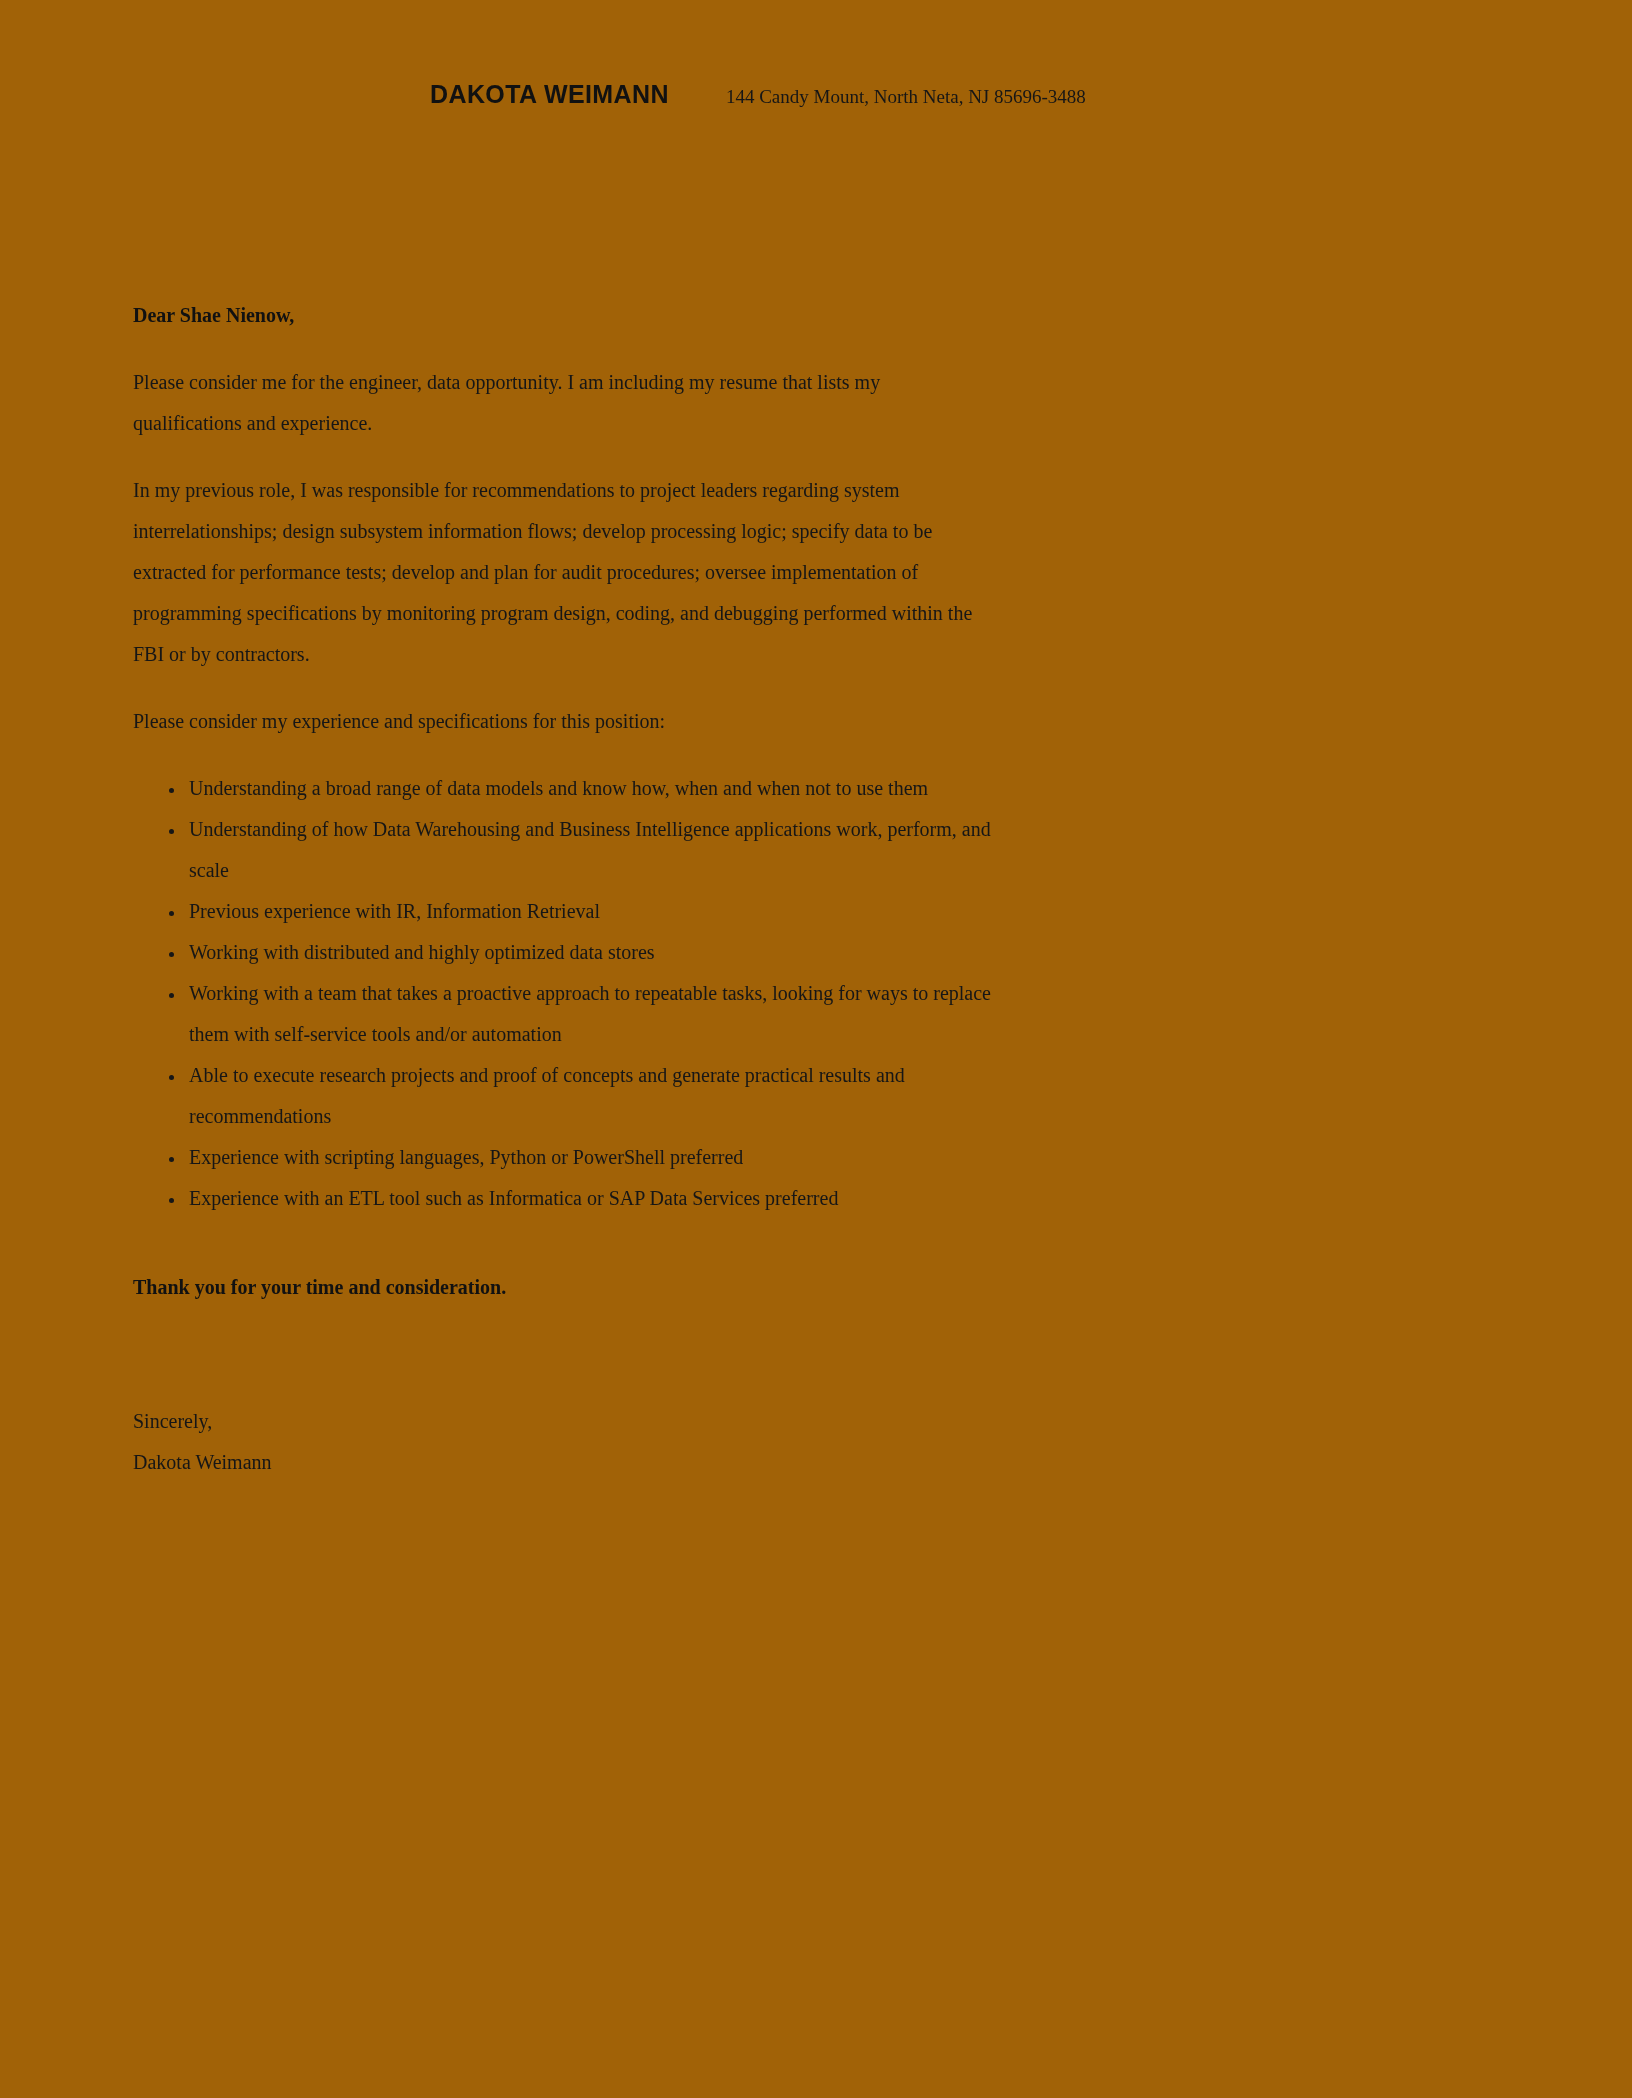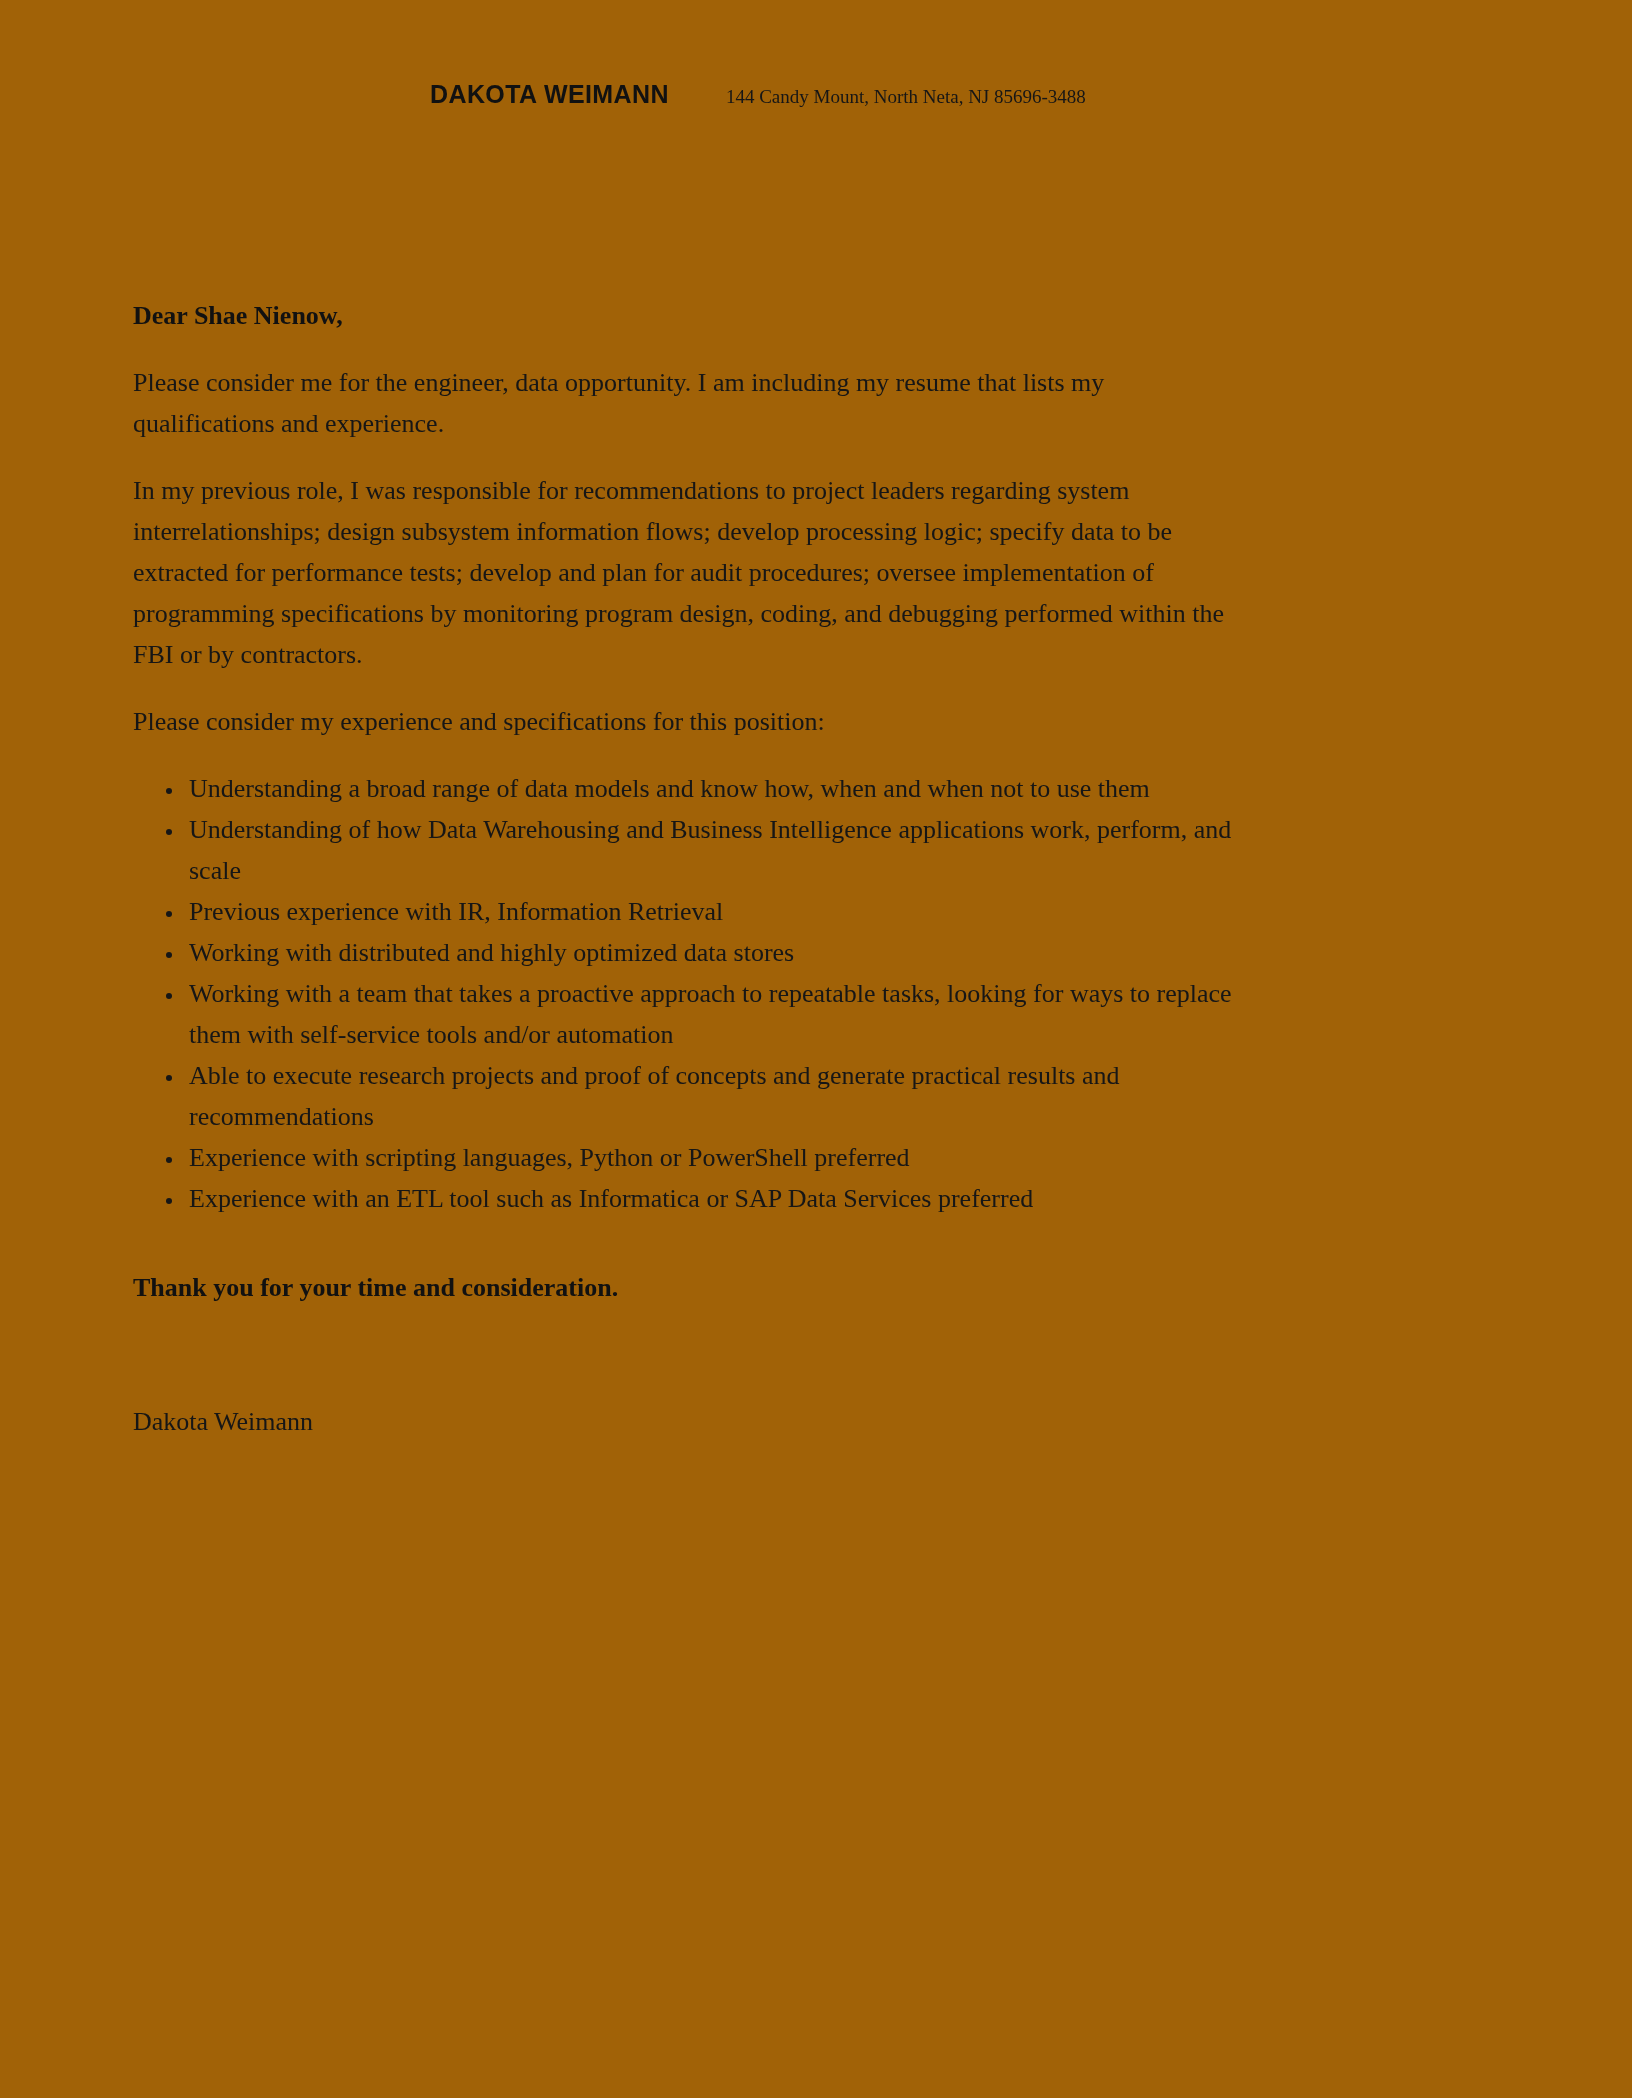--- a/index.html
+++ b/index.html
@@ -35,21 +35,21 @@
     letter-spacing: 0.4px;
     color: #111111;
   }
   .sender-address {
     font-family: "Liberation Serif", serif;
     font-size: 19px;
     color: #161616;
   }
   .letter-body {
     margin: 186px 100px 0 133px;
-    font-size: 26px;
+    font-size: 20px;
     line-height: 41px;
   }
   .letter-body p {
     margin: 0 0 26px 0;
     white-space: pre-line;
   }
   .bold {
     font-weight: 700;
     color: #111111;
   }
@@ -102,17 +102,18 @@
         <li>Able to execute research projects and proof of concepts and generate practical results and
 recommendations</li>
         <li>Experience with scripting languages, Python or PowerShell preferred</li>
         <li>Experience with an ETL tool such as Informatica or SAP Data Services preferred</li>
       </ul>
 
     <p class="bold">Thank you for your time and consideration.</p>
 
     <p class="signoff">
       </p>
+      <div>Sincerely,</div>
       <div>Dakota Weimann</div>
     <p></p>
 
   </main>
 </div>
 
 </body></html>

